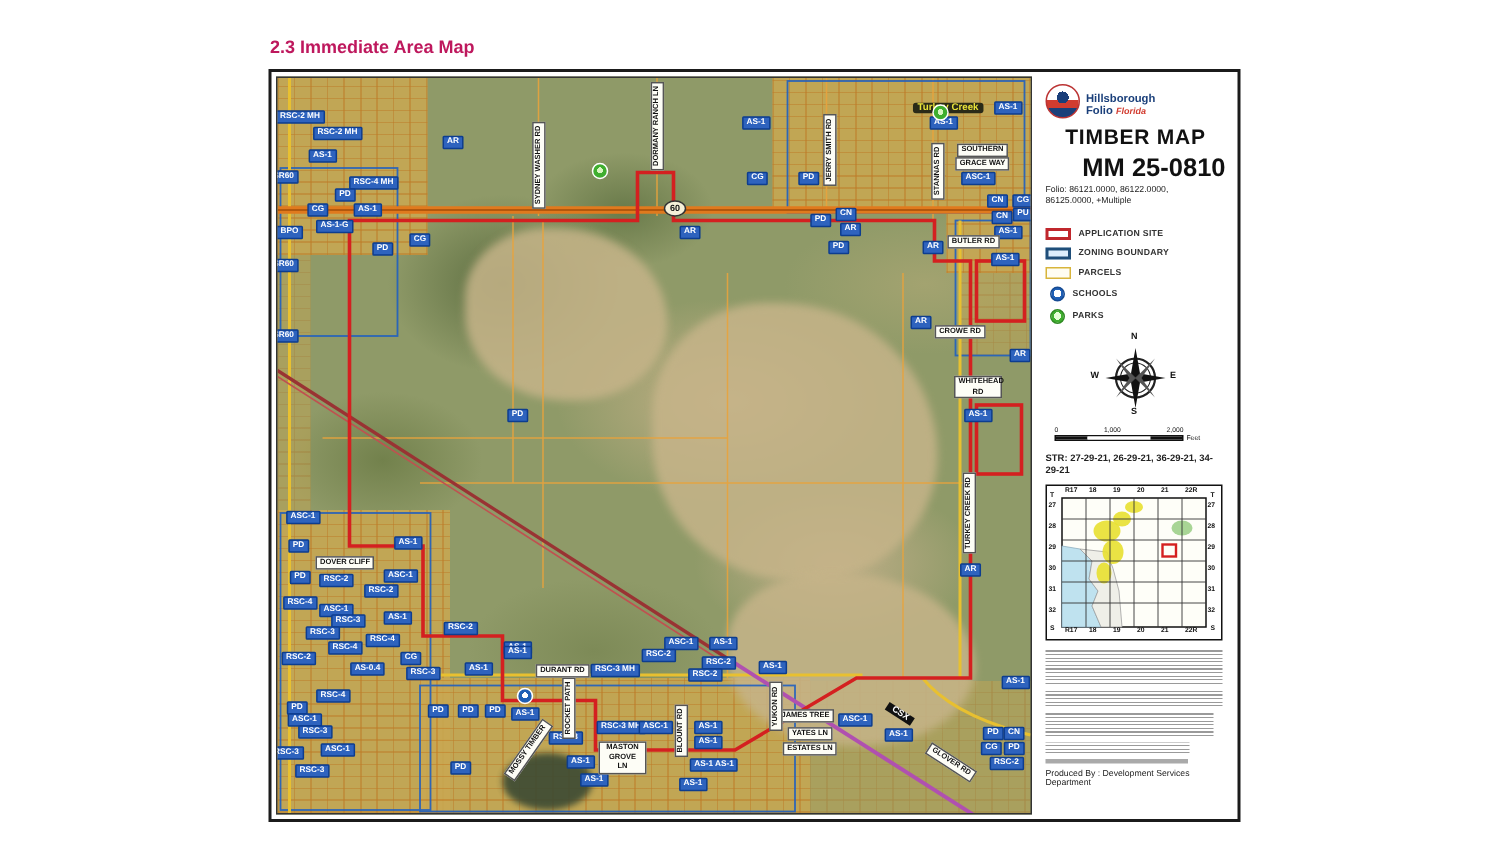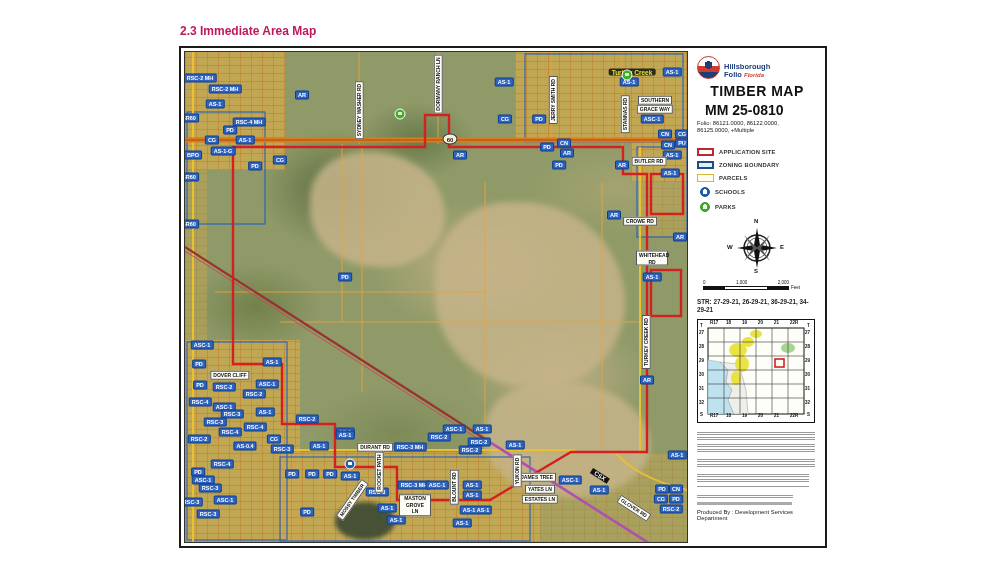--- a/index.html
+++ b/index.html
@@ -44,21 +44,21 @@
 
   
   #side{position:absolute;left:509px;top:3px;width:134px;height:492px;background:#fff;padding:5px 7px;box-sizing:border-box;display:flex;flex-direction:column;}
   #logo-row{display:flex;align-items:flex-end;gap:4px;margin-bottom:2px;}
   #logo{width:21px;height:21px;border-radius:50%;border:1px solid #b33;flex:0 0 auto;
     background:radial-gradient(circle at 50% 38%, #1a3f7a 0 4px, transparent 4px),
                linear-gradient(#fff 0 45%, #d23c30 45% 72%, #1a3f7a 72%);}
   .logo-text{font-size:7.5px;font-weight:bold;color:#1a3f7a;line-height:8px;}
   .logo-state{font-size:6px;color:#d23c30;font-style:italic;font-weight:bold;}
   #map-title{font-size:14px;font-weight:bold;color:#111;text-align:center;letter-spacing:.5px;margin-top:2px;}
-  #case-no{font-size:14px;font-weight:bold;color:#111;text-align:left;margin:3px 0 2px 8px;}
+  #case-no{font-size:17px;font-weight:bold;color:#111;text-align:right;margin:3px 0 2px 8px;}
   #folio{font-size:5.8px;color:#222;line-height:7px;width:112px;}
   #legend{margin-top:14px;display:flex;flex-direction:column;gap:5px;}
   .leg-row{display:flex;align-items:center;gap:5px;}
   .leg-label{font-size:5.8px;font-weight:bold;color:#333;letter-spacing:.2px;}
   .sw{width:17px;height:8px;box-sizing:border-box;flex:0 0 auto;}
   .sw.app{border:2px solid #c0272d;background:#fff;}
   .sw.zb{border:2px solid #1f4e79;background:#ddeefc;}
   .sw.par{border:1px solid #d8b53c;background:#fffdf2;}
   .sw.circ{width:10px;height:10px;border-radius:50%;margin-left:3px;}
   .sw.sch{background:radial-gradient(circle at 50% 45%, #fff 0 2.5px, #1f5fb5 2.5px);border:1px solid #164a92;}

